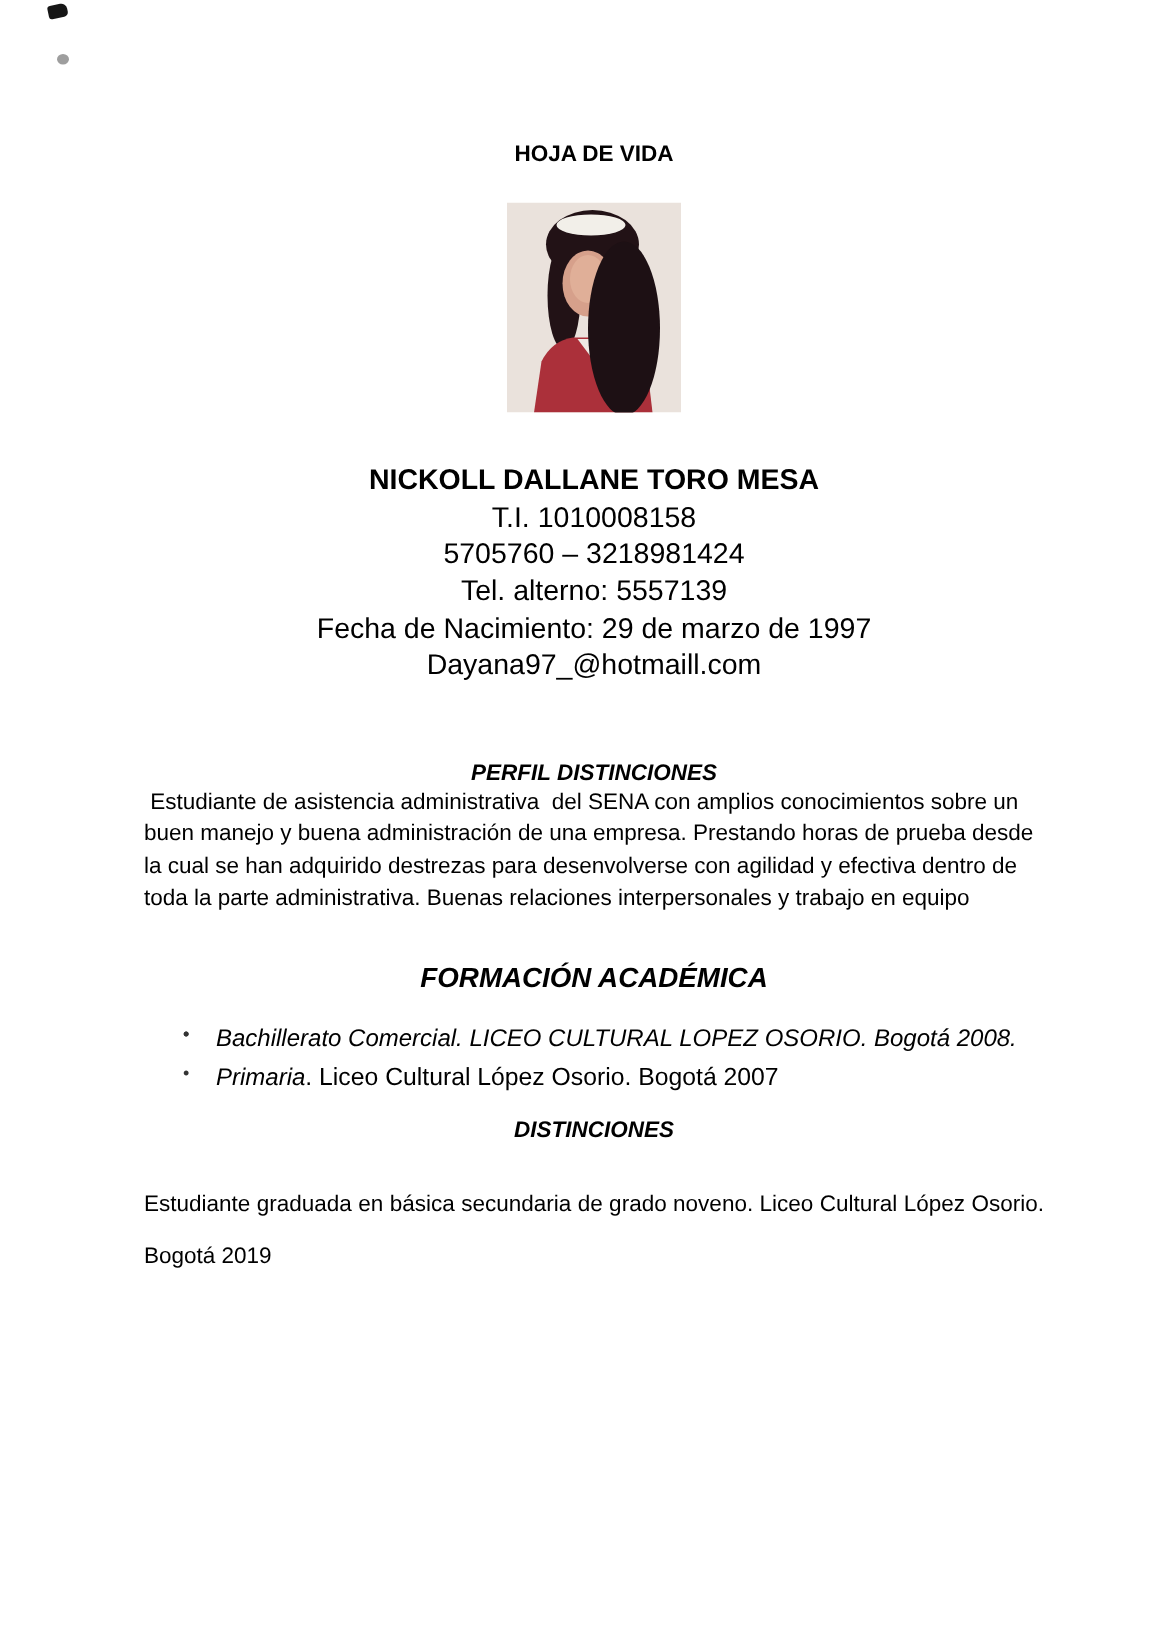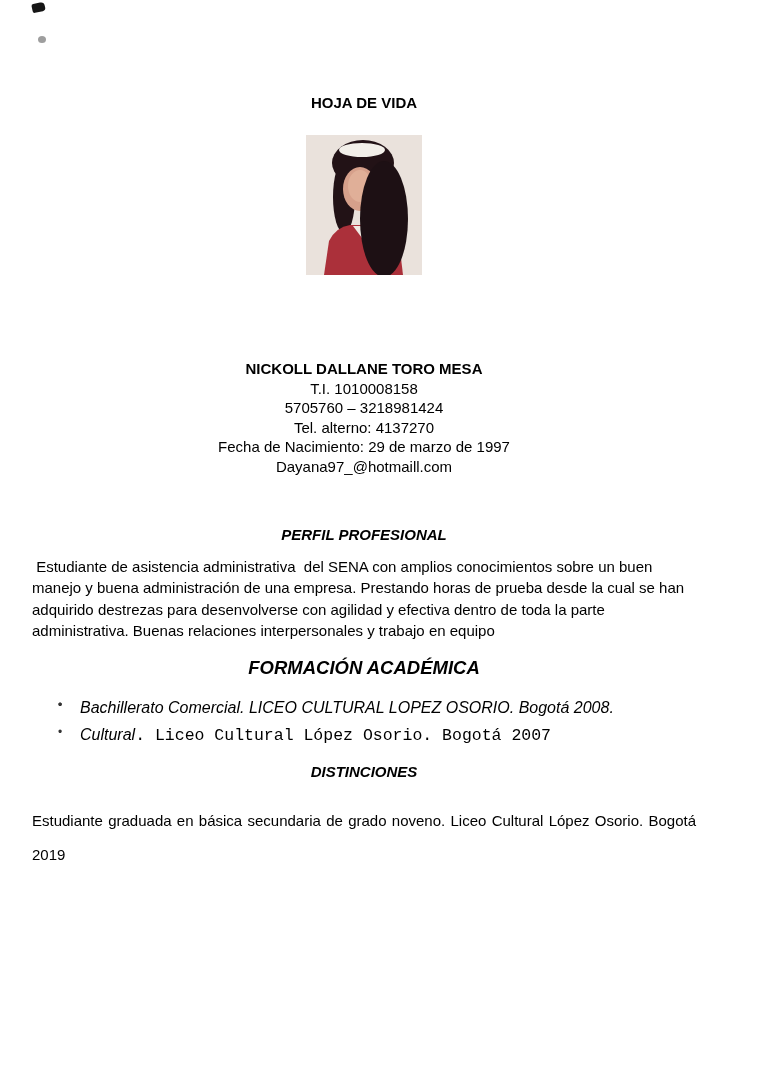--- a/index.html
+++ b/index.html
@@ -8,60 +8,60 @@
     position: relative;
     width: 768px;
     height: 1087px;
     margin: 0 auto;
     background: #ffffff;
     color: #000000;
     font-family: "Liberation Sans", sans-serif;
     overflow: hidden;
   }
   .content {
-    padding: 94px 72px 0 32px;
+    padding: 94px 72px 0 96px;
   }
   .doc-title {
     text-align: center;
     font-weight: bold;
     font-size: 15px;
     margin: 0;
   }
   .photo-wrap {
     width: 116px;
     height: 140px;
     margin: 24px auto 0 auto;
   }
   .photo-wrap svg { display: block; width: 100%; height: 100%; }
   .contact-block {
-    margin-top: 84px;
+    margin-top: 34px;
     text-align: center;
-    font-size: 15px;
+    font-size: 19px;
     line-height: 1.3;
   }
   .contact-block .name {
     font-weight: bold;
   }
   .section-heading {
     text-align: center;
     font-weight: bold;
     font-style: italic;
     font-size: 15px;
     margin: 0;
   }
   .profile-heading { margin-top: 50px; }
   .profile-body {
-    margin-top: 13px;
+    margin-top: 0;
     font-size: 15px;
     line-height: 1.42;
     text-align: left;
     white-space: pre-wrap;
   }
   .edu-heading {
-    margin-top: 16px;
+    margin-top: 32px;
     font-size: 18.5px;
   }
   .edu-list {
     list-style: none;
     margin: 18px 0 0 0;
     padding: 0;
     font-style: italic;
     font-size: 16px;
     line-height: 1.38;
   }
@@ -72,21 +72,21 @@
   }
   .edu-list .bullet {
     position: absolute;
     left: 26px;
     top: 0px;
     font-style: normal;
     font-size: 12px;
     color: #333333;
   }
   .serif-part {
-    font-family: Liberation Mono, monospace;
+    font-family: Liberation Sans, sans-serif;
     font-style: normal;
     font-size: 16.5px;
   }
   .distinctions-heading { margin-top: 15px; }
   .distinctions-body {
     margin-top: 24px;
     font-size: 15px;
     line-height: 2.3;
     text-align: justify;
   }
@@ -134,43 +134,43 @@
         <path d="M47,91 L56,103 L65,91 Z" fill="#efe9e3"></path>
         <ellipse cx="78" cy="84" rx="24" ry="58" fill="#1d1014"></ellipse>
         <ellipse cx="56" cy="15" rx="23" ry="7" fill="#f2efe9"></ellipse>
       </svg>
     </div>
 
     <div class="contact-block">
       <div class="name">NICKOLL DALLANE TORO MESA</div>
       <div>T.I. 1010008158</div>
       <div>5705760 – 3218981424</div>
-      <div>Tel. alterno: 4137270</div>
+      <div>Tel. alterno: 5557139</div>
       <div>Fecha de Nacimiento: 29 de marzo de 1997</div>
       <div>Dayana97_@hotmaill.com</div>
     </div>
 
-    <p class="section-heading profile-heading">PERFIL PROFESIONAL</p>
+    <p class="section-heading profile-heading">PERFIL DISTINCIONES</p>
 
     <p class="profile-body"> Estudiante de asistencia administrativa  del SENA con amplios conocimientos sobre un buen manejo y buena administración de una empresa. Prestando horas de prueba desde la cual se han adquirido destrezas para desenvolverse con agilidad y efectiva dentro de toda la parte administrativa. Buenas relaciones interpersonales y trabajo en equipo</p>
 
     <p class="section-heading edu-heading">FORMACIÓN ACADÉMICA</p>
 
     <ul class="edu-list">
       <li>
         <span class="bullet">•</span>
         <span class="serif-part"></span>
       </li>
       <li>
         <span class="bullet">•</span>
         <span>Bachillerato Comercial. LICEO CULTURAL LOPEZ OSORIO. Bogotá 2008.</span><span class="serif-part"></span>
       </li>
       <li>
         <span class="bullet">•</span>
-        <span>Cultural</span><span class="serif-part">. Liceo Cultural López Osorio. Bogotá 2007</span>
+        <span>Primaria</span><span class="serif-part">. Liceo Cultural López Osorio. Bogotá 2007</span>
       </li>
     </ul>
 
     <p class="section-heading distinctions-heading">DISTINCIONES</p>
 
     <p class="distinctions-body">Estudiante graduada en básica secundaria de grado noveno. Liceo Cultural López Osorio. Bogotá 2019</p>
 
   </div>
 </div>
 

